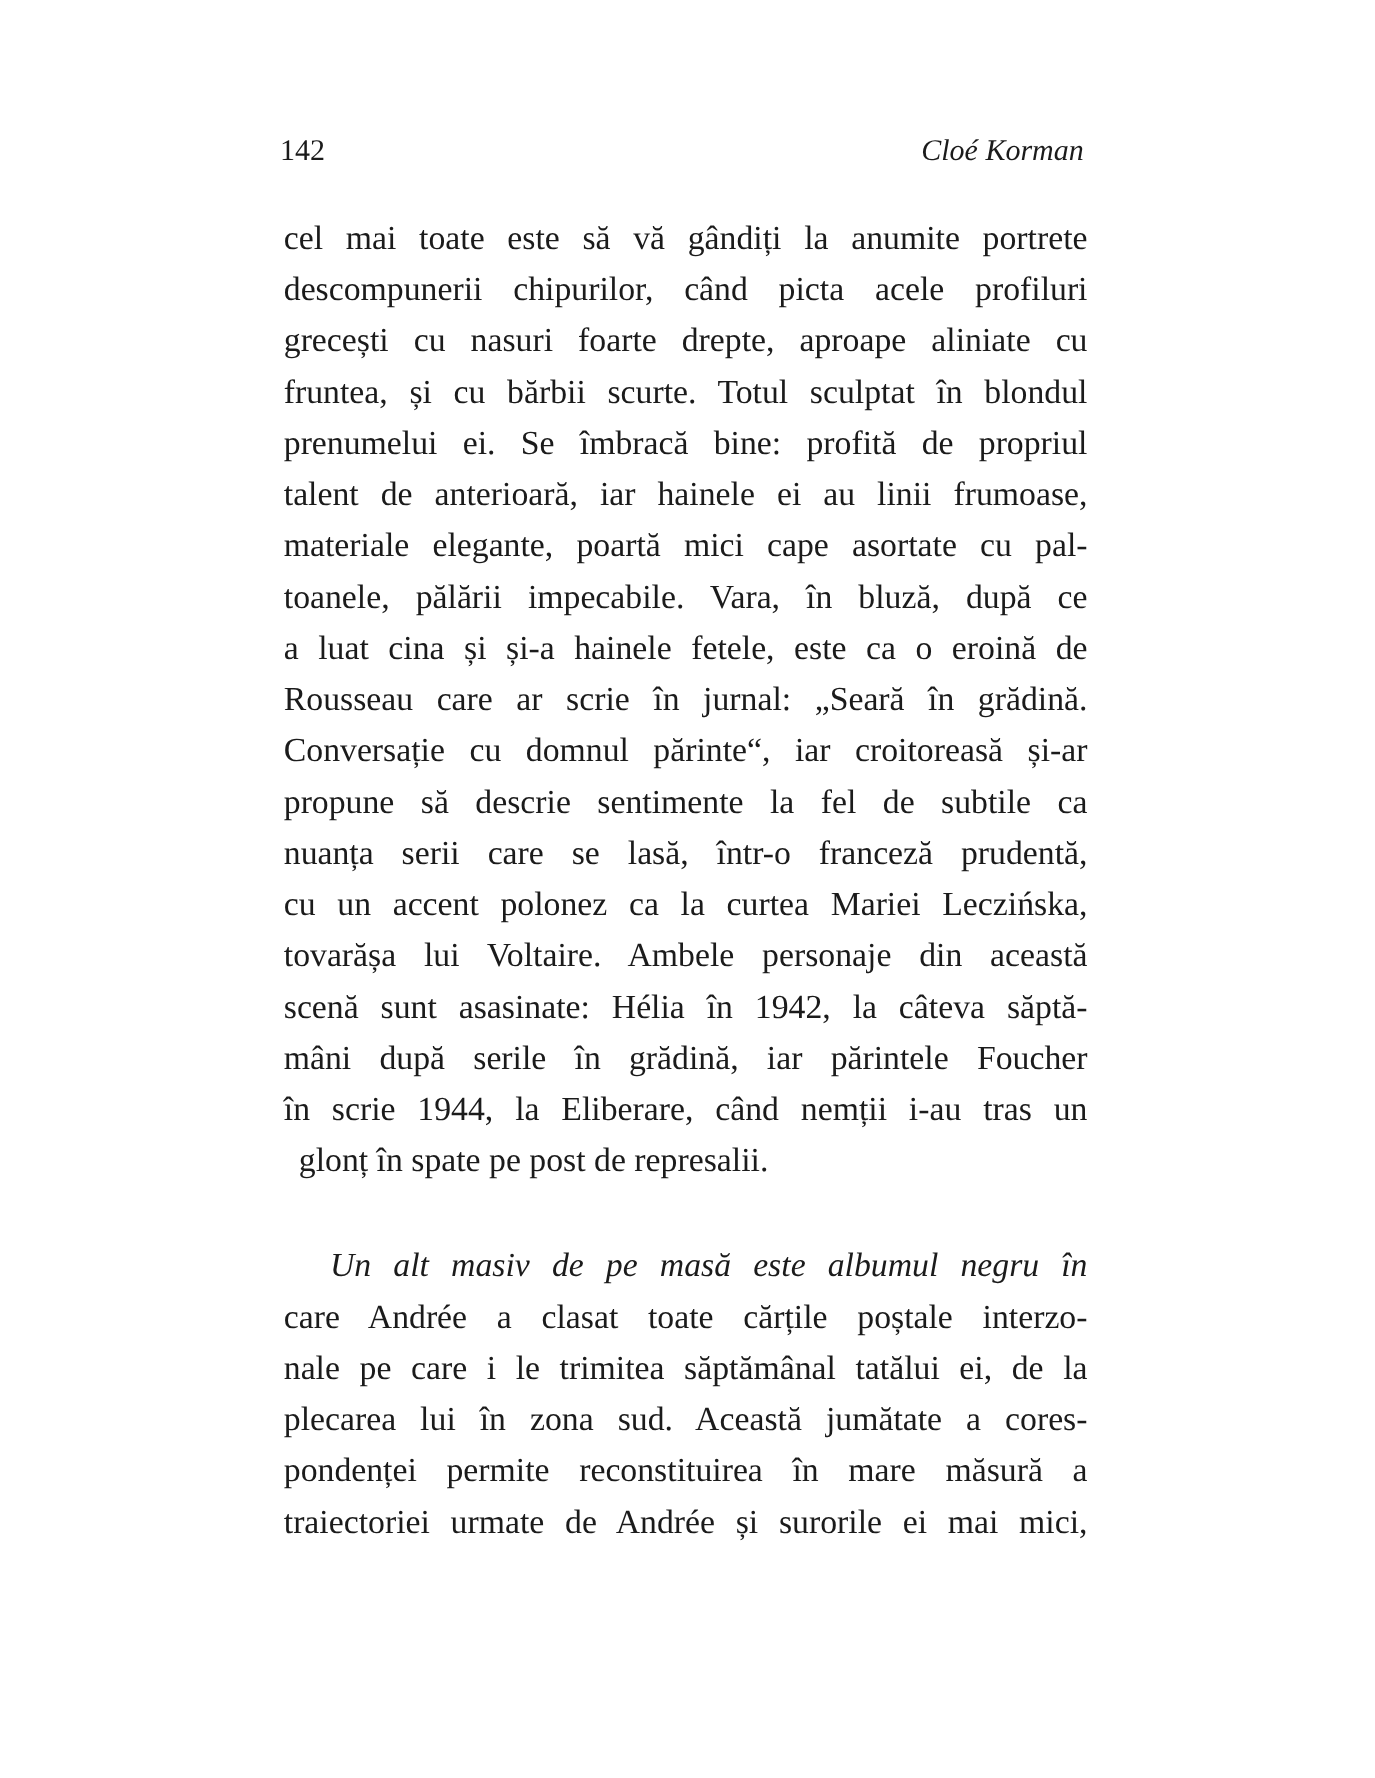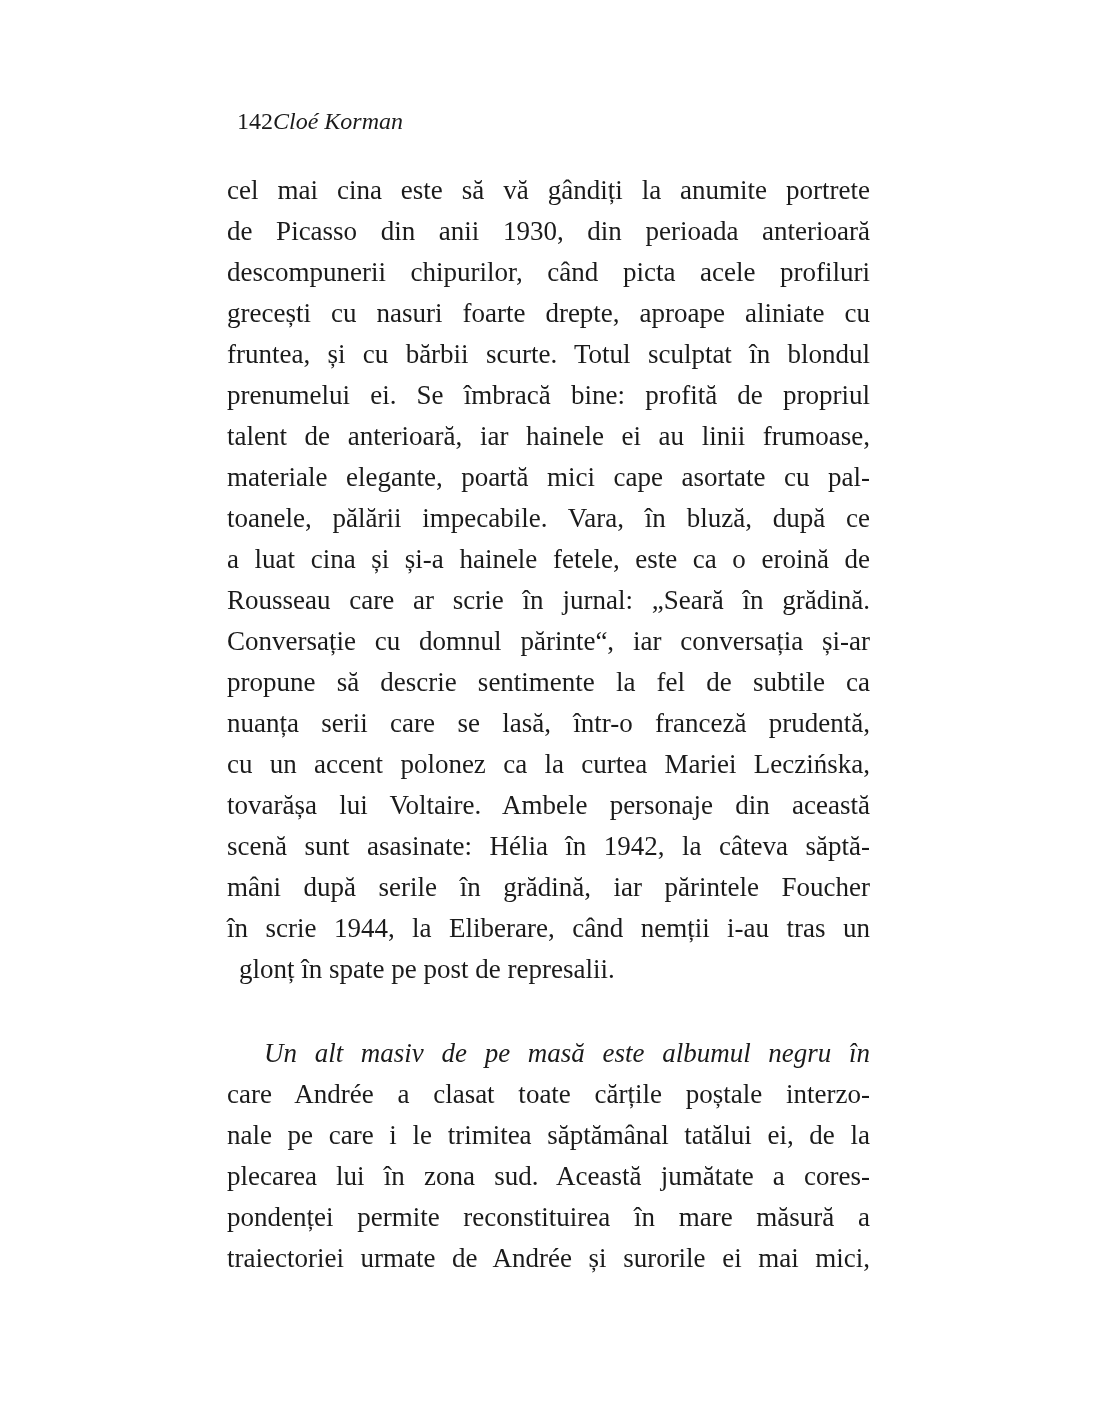--- a/index.html
+++ b/index.html
@@ -12,24 +12,24 @@
     width: 1100px;
     height: 1422px;
     background: #ffffff;
     font-family: "Liberation Serif", serif;
     color: #1b1b1b;
     overflow: hidden;
   }
   .running-header {
     position: absolute;
     top: 106px;
-    left: 237px;
+    left: 224px;
     width: 643px;
     display: flex;
-    justify-content: flex-start;
+    justify-content: space-between;
     align-items: baseline;
     font-size: 24px;
     line-height: 30px;
   }
   .folio {
     font-style: normal;
   }
   .running-head {
     font-style: italic;
   }
@@ -64,32 +64,31 @@
 <div class="page">
 
   <div class="running-header">
     <span class="folio">142</span>
     <span class="running-head">Cloé Korman</span>
   </div>
 
   <div class="body-text">
 
     <div class="paragraph first">
-      <div class="line">cel mai cina este să vă gândiți la anumite portrete</div>
-      <div class="line">de Picasso din anii 1930, din perioada anterioară</div>
+      <div class="line">cel mai toate este să vă gândiți la anumite portrete</div>
       <div class="line">descompunerii chipurilor, când picta acele profiluri</div>
       <div class="line">grecești cu nasuri foarte drepte, aproape aliniate cu</div>
       <div class="line">fruntea, și cu bărbii scurte. Totul sculptat în blondul</div>
       <div class="line">prenumelui ei. Se îmbracă bine: profită de propriul</div>
       <div class="line">talent de anterioară, iar hainele ei au linii frumoase,</div>
       <div class="line">materiale elegante, poartă mici cape asortate cu pal-</div>
       <div class="line">toanele, pălării impecabile. Vara, în bluză, după ce</div>
       <div class="line">a luat cina și și-a hainele fetele, este ca o eroină de</div>
       <div class="line">Rousseau care ar scrie în jurnal: „Seară în grădină.</div>
-      <div class="line">Conversație cu domnul părinte“, iar conversația și-ar</div>
+      <div class="line">Conversație cu domnul părinte“, iar croitoreasă și-ar</div>
       <div class="line">propune să descrie sentimente la fel de subtile ca</div>
       <div class="line">nuanța serii care se lasă, într-o franceză prudentă,</div>
       <div class="line">cu un accent polonez ca la curtea Mariei Leczińska,</div>
       <div class="line">tovarășa lui Voltaire. Ambele personaje din această</div>
       <div class="line">scenă sunt asasinate: Hélia în 1942, la câteva săptă-</div>
       <div class="line">mâni după serile în grădină, iar părintele Foucher</div>
       <div class="line">în scrie 1944, la Eliberare, când nemții i-au tras un</div>
       <div class="line para-last">glonț în spate pe post de represalii.</div>
     </div>
 

